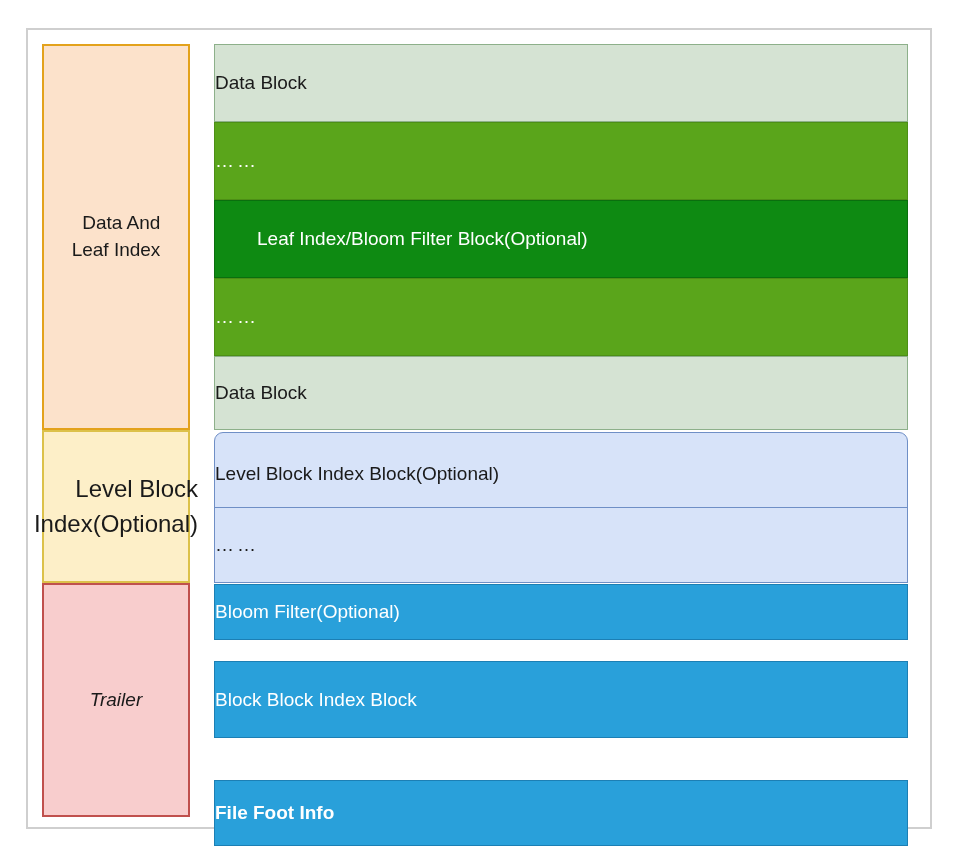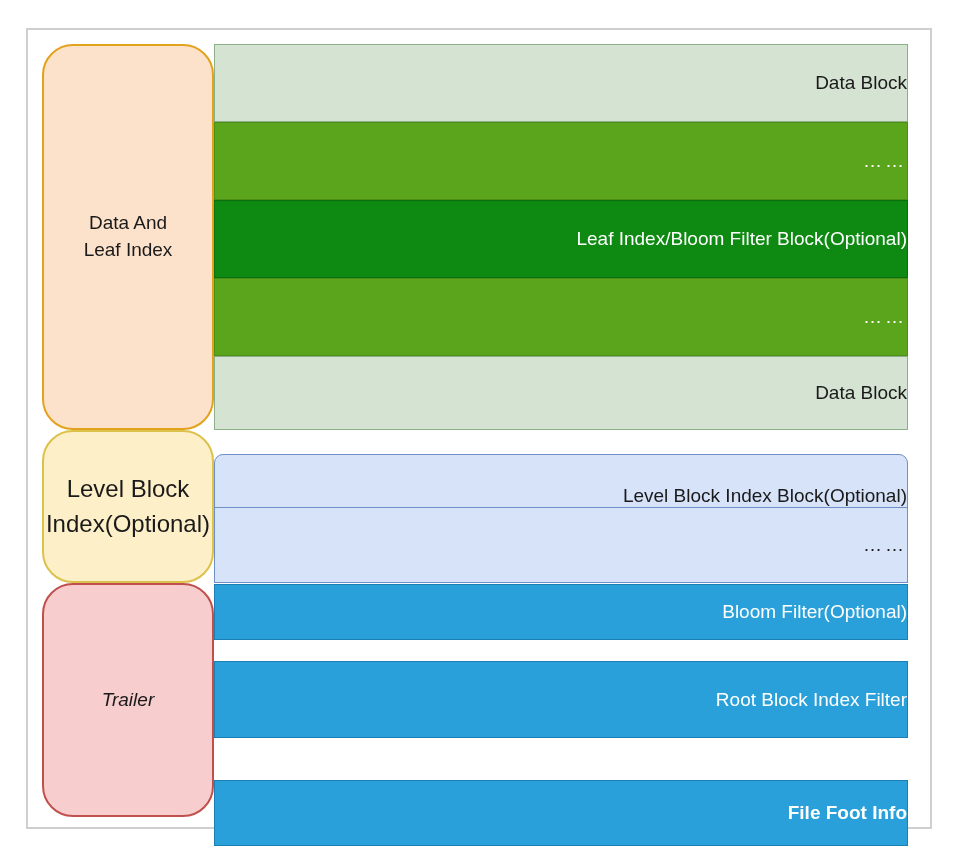--- a/index.html
+++ b/index.html
@@ -30,31 +30,30 @@
     height: 801px;
     border: 2px solid #cfcfcf;
     background: #ffffff;
     box-sizing: border-box;
   }
 
   
   .section-label {
     position: absolute;
     left: 42px;
-    width: 172px;
+    width: 148px;
     box-sizing: border-box;
     display: flex;
     align-items: center;
     justify-content: center;
-    text-align: center;
+    text-align: right;
     font-size: 19px;
     line-height: 1.42;
     color: #1a1a1a;
     white-space: pre-line;
-    border-radius: 31px;
   }
   #section-data-leaf {
     top: 44px;
     height: 386px;
     background: #fce2cb;
     border: 2px solid #e3a21c;
   }
   #section-level-block {
     top: 430px;
     height: 153px;
@@ -71,21 +70,21 @@
   }
 
   
   .block-row {
     position: absolute;
     left: 214px;
     width: 694px;
     box-sizing: border-box;
     display: flex;
     align-items: center;
-    justify-content: flex-end;
+    justify-content: flex-start;
     text-align: center;
     font-size: 19px;
   }
 
   .row-data-block {
     background: #d5e3d3;
     border: 1px solid #8db08a;
     color: #1a1a1a;
   }
   .row-ellipsis-green {
@@ -109,21 +108,21 @@
     color: #ffffff;
   }
 
   
   #row-data-block-top   { top: 44px;  height: 78px; }
   #row-ellipsis-1       { top: 122px; height: 78px; }
   #row-leaf-index       { top: 200px; height: 78px; padding-left: 42px; }
   #row-ellipsis-2       { top: 278px; height: 78px; }
   #row-data-block-bot   { top: 356px; height: 74px; }
 
-  #row-level-index      { top: 454px; height: 84px; border-radius: 9px; }
+  #row-level-index      { top: 432px; height: 84px; border-radius: 9px; }
   #row-ellipsis-3       { top: 507px; height: 76px; }
 
   #row-bloom-filter     { top: 584px; height: 56px; }
   #row-root-index       { top: 661px; height: 77px; }
   #row-file-foot        { top: 780px; height: 66px; font-weight: bold; }
 
   
   .ellipsis {
     letter-spacing: 3px;
     font-size: 19px;
@@ -177,20 +176,20 @@
 
   <div id="row-ellipsis-3" class="block-row row-level-index">
     <span class="ellipsis">……</span>
   </div>
 
   <div id="row-bloom-filter" class="block-row row-trailer-blue">
     <span>Bloom Filter(Optional)</span>
   </div>
 
   <div id="row-root-index" class="block-row row-trailer-blue">
-    <span>Root Block Index Filter</span>
+    <span>Block Block Index Block</span>
   </div>
 
   <div id="row-file-foot" class="block-row row-trailer-blue">
     <span>File Foot Info</span>
   </div>
 
 </div>
 
 </body></html>

